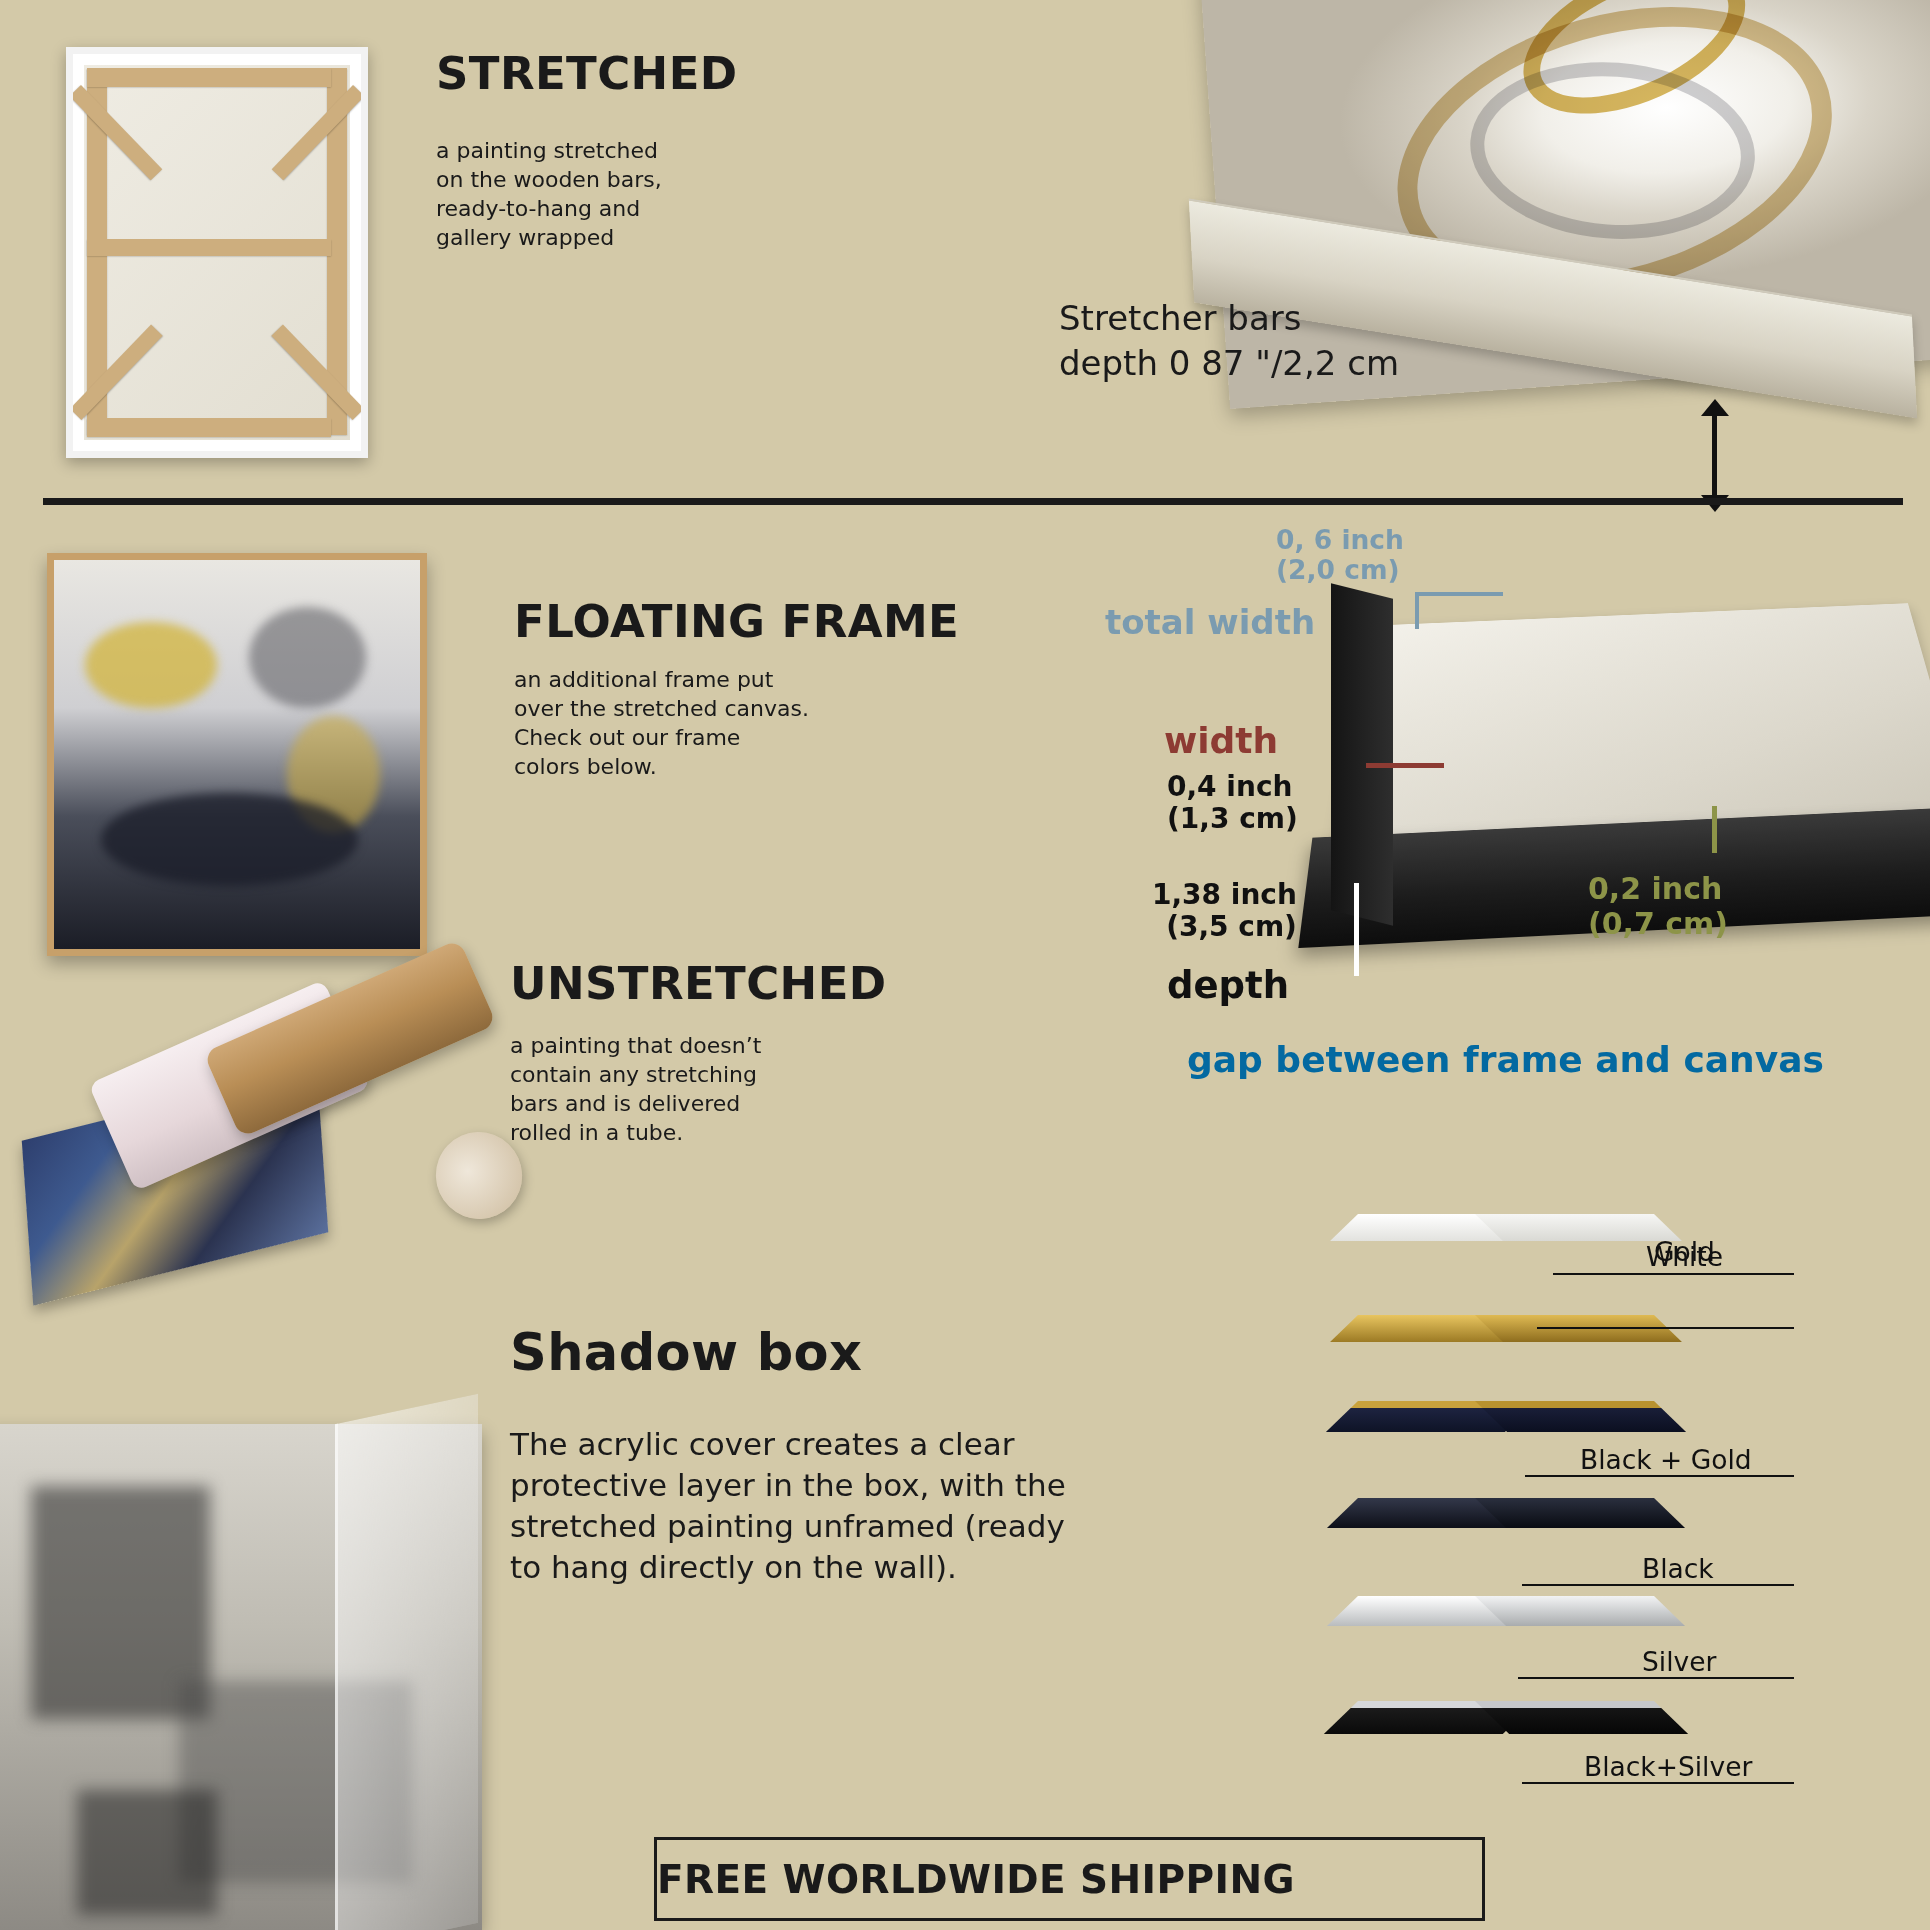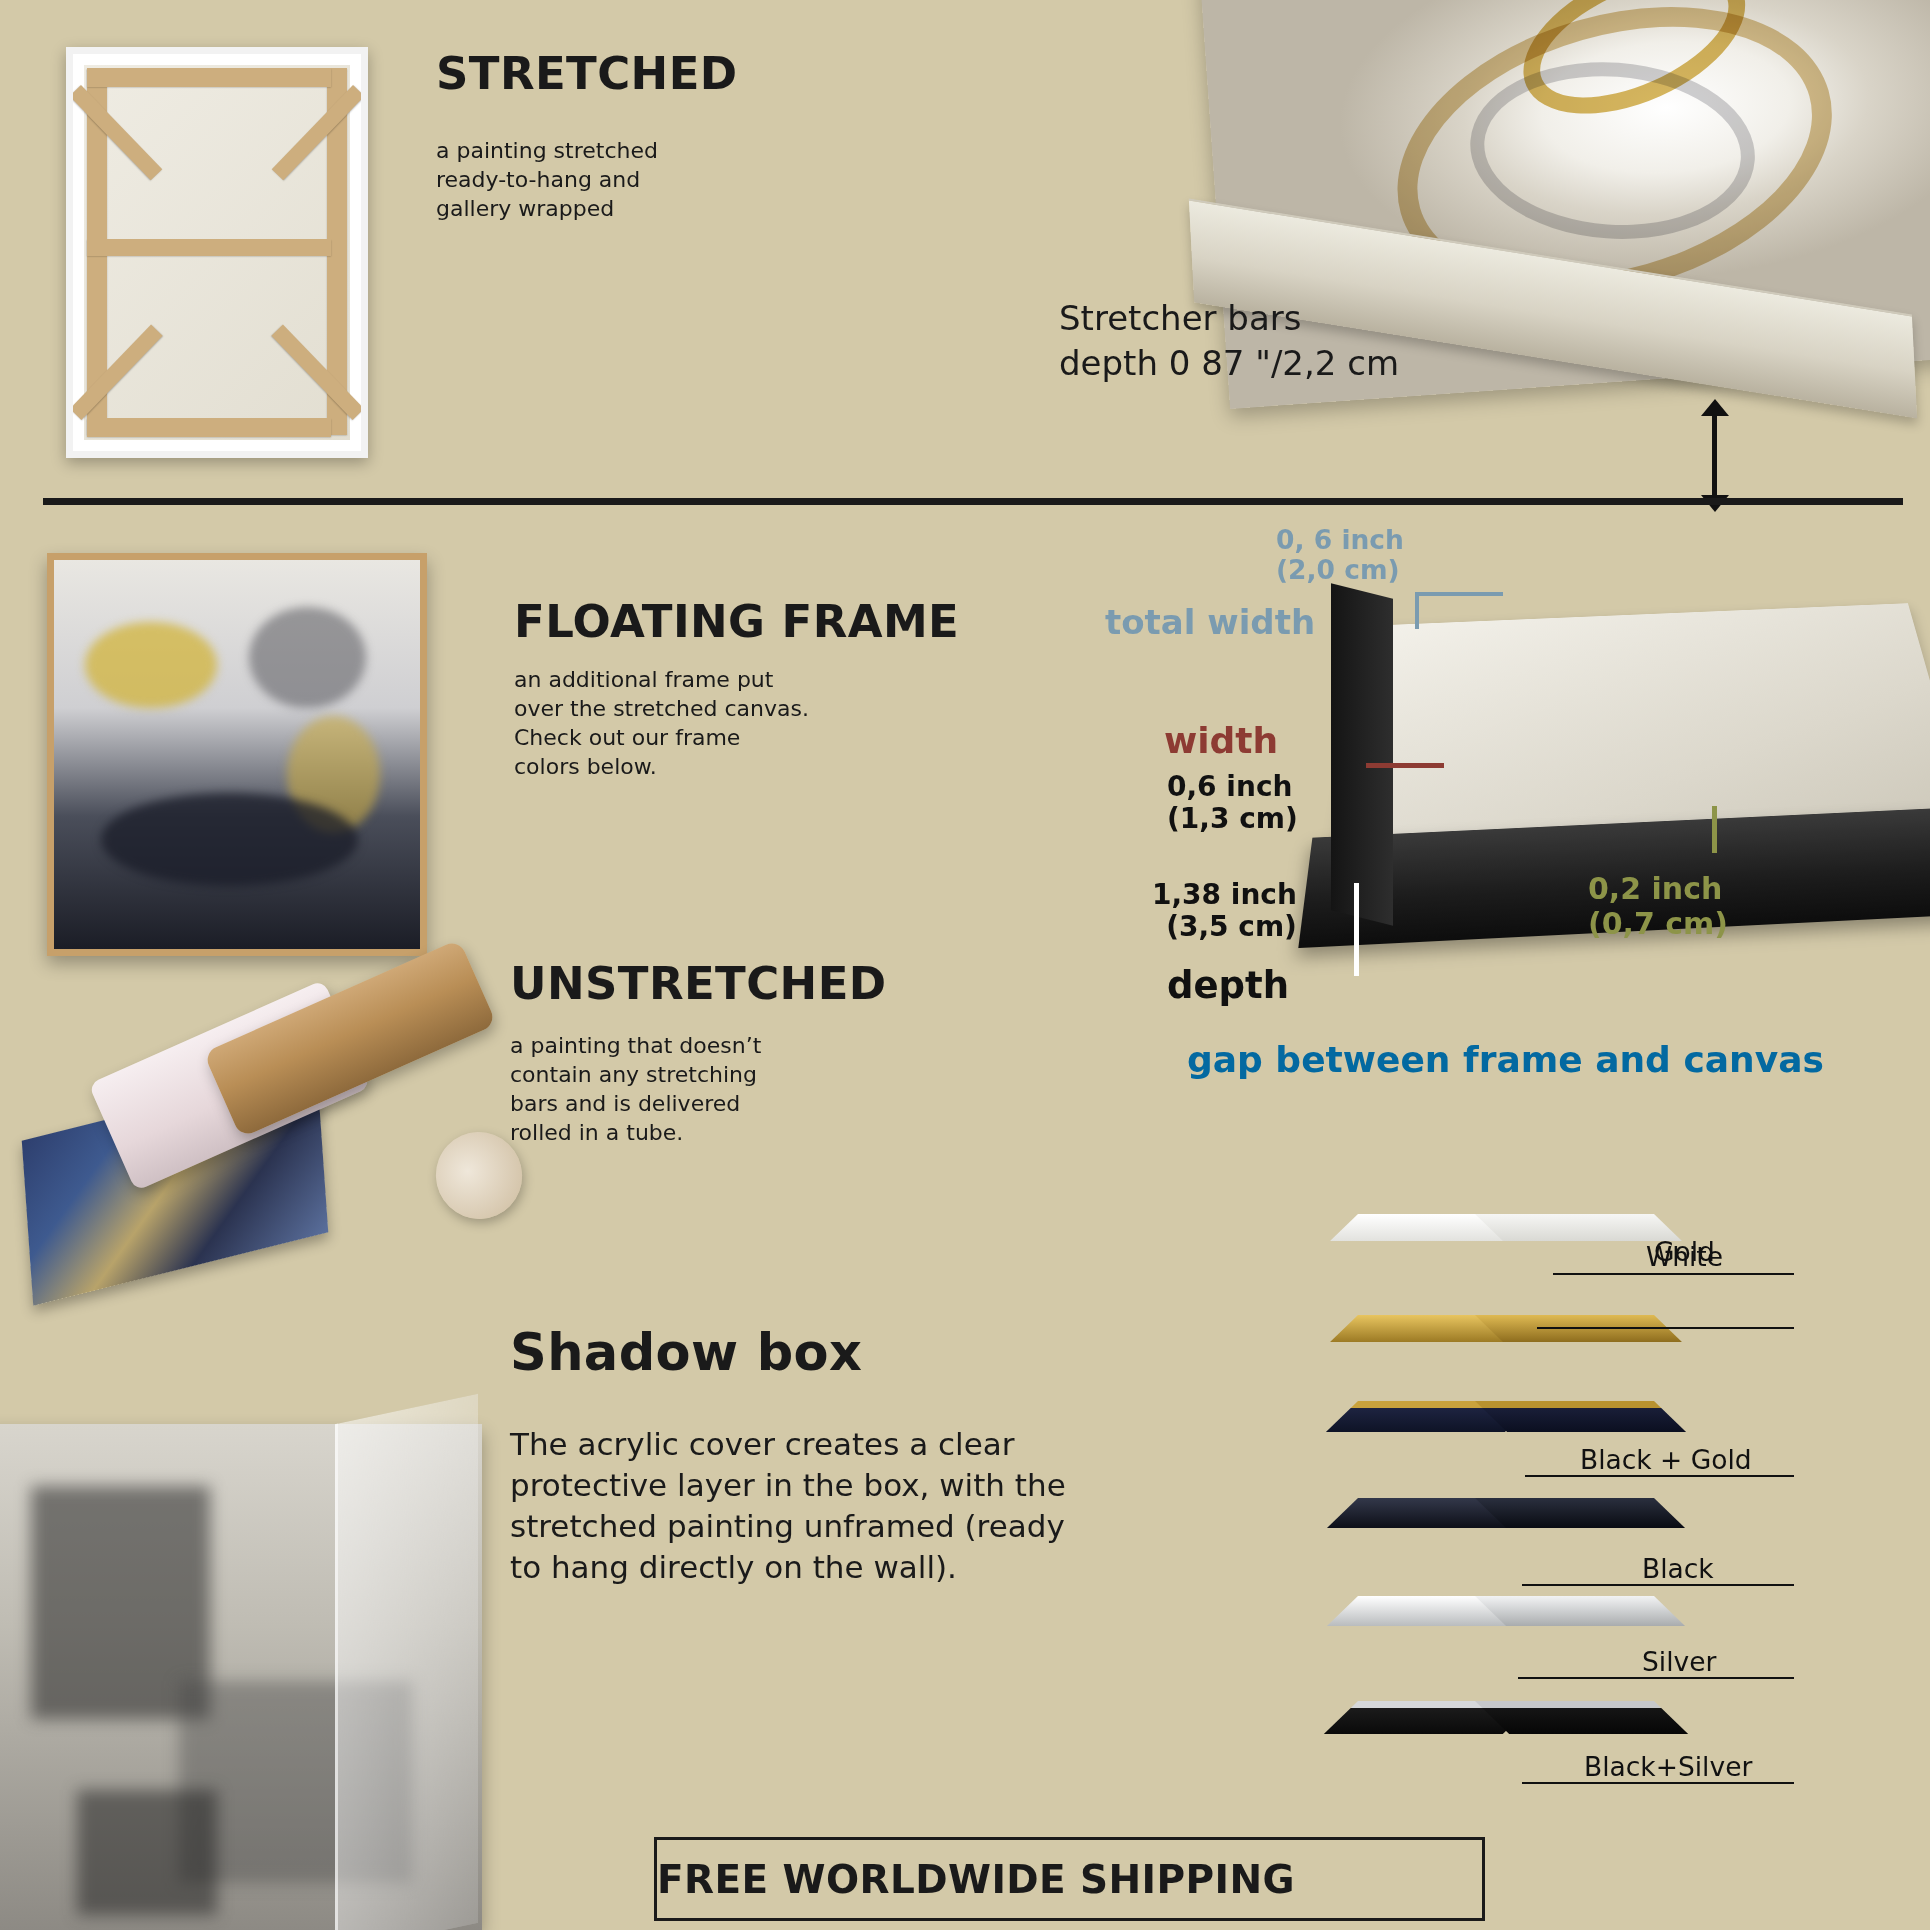--- a/index.html
+++ b/index.html
@@ -175,20 +175,21 @@
 </div>
 <div class="canvas-edge"></div>
 
 <div class="arrow-line" style="left:1712px;top:409px;width:5.4px;height:93px;"></div>
 <div class="abs" style="left:1701px;top:399px;width:0;height:0;border-left:14px solid transparent;border-right:14px solid transparent;border-bottom:17px solid #111;"></div>
 <div class="abs" style="left:1701px;top:495px;width:0;height:0;border-left:14px solid transparent;border-right:14px solid transparent;border-top:17px solid #111;"></div>
 
 <h1 class="sec abs" style="left:436px;top:47px;">STRETCHED</h1>
 <div class="abs" style="left:436px;top:136px;width:592px;">
   <p class="body">a painting stretched</p>
+  <p class="body">on the wooden bars,</p>
   <p class="body">ready-to-hang and</p>
   <p class="body">gallery wrapped</p>
 </div>
 
 <div class="abs" style="left:1059px;top:296px;width:506px;">
   <p class="body" style="font-size:34px;">Stretcher bars</p>
   <p class="body" style="font-size:34px;">depth  0 87 "/2,2 cm</p>
 </div>
 
 <div class="divider"></div>
@@ -217,21 +218,21 @@
 <div class="abs dim dim-blue" style="left:1276px;top:525px;font-size:26.5px;">
   <div>0, 6 inch</div>
   <div>(2,0 cm)</div>
 </div>
 <div class="abs dim dim-blue" style="left:1105px;top:603px;font-size:34px;">total width</div>
 <div class="arrow-line" style="left:1417px;top:592px;width:86px;height:3.9px;background:#7a9bb0;"></div>
 <div class="arrow-line" style="left:1415px;top:592px;width:3.9px;height:37px;background:#7a9bb0;"></div>
 
 <div class="abs dim dim-red" style="left:1164px;top:720px;font-size:36px;">width</div>
 <div class="abs dim dim-black" style="left:1167px;top:771px;font-size:28px;">
-  <div>0,6 inch</div>
+  <div>0,4 inch</div>
   <div>(1,3 cm)</div>
 </div>
 <div class="arrow-line" style="left:1366px;top:763px;width:78px;height:4.7px;background:#8d3b33;"></div>
 
 <div class="abs dim dim-black" style="left:1152px;top:879px;font-size:28px;text-align:right;">
   <div>1,38 inch</div>
   <div>(3,5 cm)</div>
 </div>
 <div class="abs dim dim-black" style="left:1167px;top:965px;font-size:37px;">depth</div>
 <div class="arrow-line arrow-white" style="left:1354px;top:883px;width:5.4px;height:93px;"></div>

